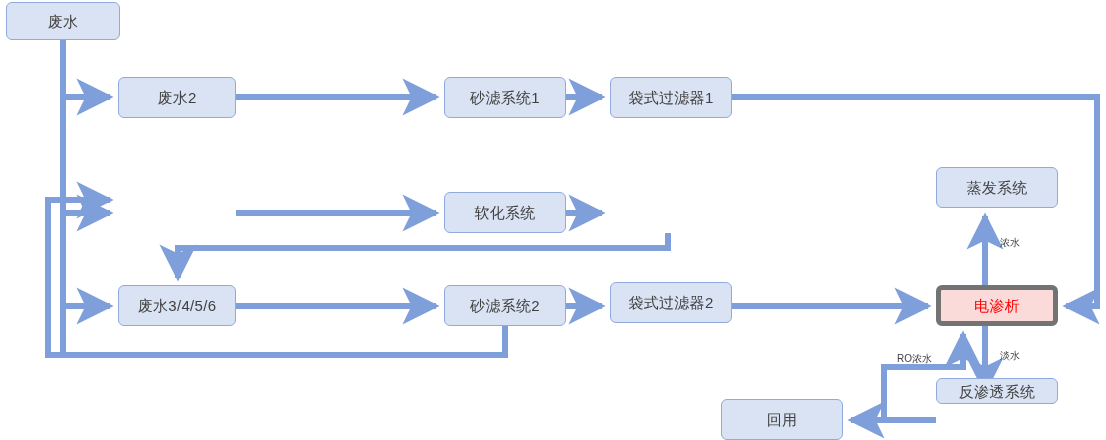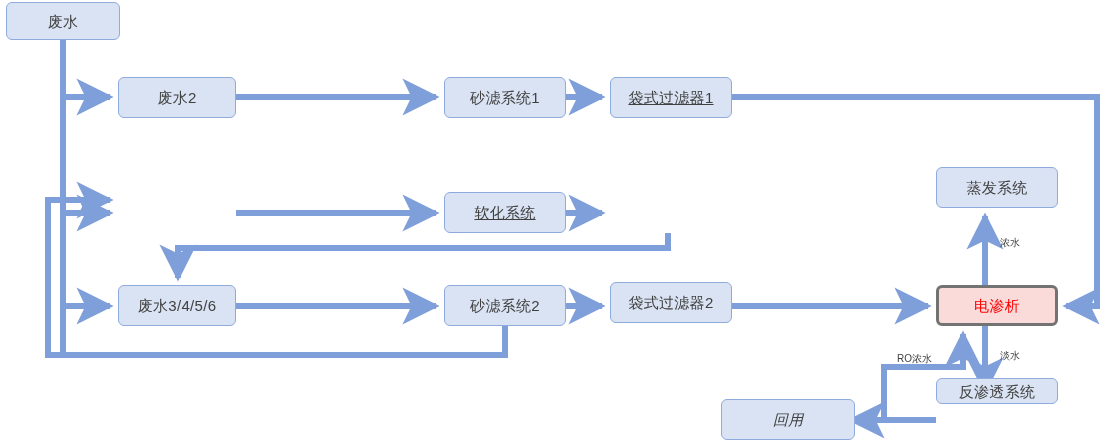--- a/index.html
+++ b/index.html
@@ -31,21 +31,21 @@
     border:1px solid #8faadc;
     color:#404040;
     font-size:15px;
     line-height:1;
     letter-spacing:0.3px;
     white-space:nowrap;
     z-index:3;
   }
   .node.accent{
     background:#fbdada;
-    border:3px solid #737373;
+    border:5px solid #737373;
     color:#ff0000;
   }
   .edge-label{
     position:absolute;
     font-size:10px;
     color:#404040;
     line-height:1;
     white-space:nowrap;
     z-index:4;
     background:transparent;
@@ -108,26 +108,26 @@
   </div>
 
   <div class="node" style="left:118px;top:77px;width:118px;height:41px;align-items:center;">
     <span>废水2</span>
   </div>
 
   <div class="node" style="left:444px;top:77px;width:122px;height:41px;">
     <span>砂滤系统1</span>
   </div>
 
-  <div class="node" style="left:610px;top:77px;width:122px;height:41px;text-decoration:underline;">
+  <div class="node" style="left:610px;top:77px;width:122px;height:41px;">
     <span>袋式过滤器1</span>
   </div>
 
 
-  <div class="node" style="left:444px;top:192px;width:122px;height:41px;text-decoration:underline;">
+  <div class="node" style="left:444px;top:192px;width:122px;height:41px;">
     <span>软化系统</span>
   </div>
 
 
   <div class="node" style="left:936px;top:167px;width:122px;height:41px;">
     <span>蒸发系统</span>
   </div>
 
   <div class="node" style="left:118px;top:285px;width:118px;height:41px;">
     <span>废水3/4/5/6</span>
@@ -138,21 +138,21 @@
   </div>
 
   <div class="node" style="left:610px;top:282px;width:122px;height:41px;">
     <span>袋式过滤器2</span>
   </div>
 
   <div class="node accent" style="left:936px;top:285px;width:122px;height:41px;">
     <span>电渗析</span>
   </div>
 
-  <div class="node" style="left:721px;top:399px;width:134px;height:41px;font-style:italic;">
+  <div class="node" style="left:721px;top:399px;width:122px;height:41px;">
     <span>回用</span>
   </div>
 
   <div class="node" style="left:936px;top:378px;width:122px;height:26px;">
     <span>反渗透系统</span>
   </div>
 
   <div class="edge-label" style="left:1000px;top:238px;">浓水</div>
 
   <div class="edge-label" style="left:1000px;top:351px;">淡水</div>

